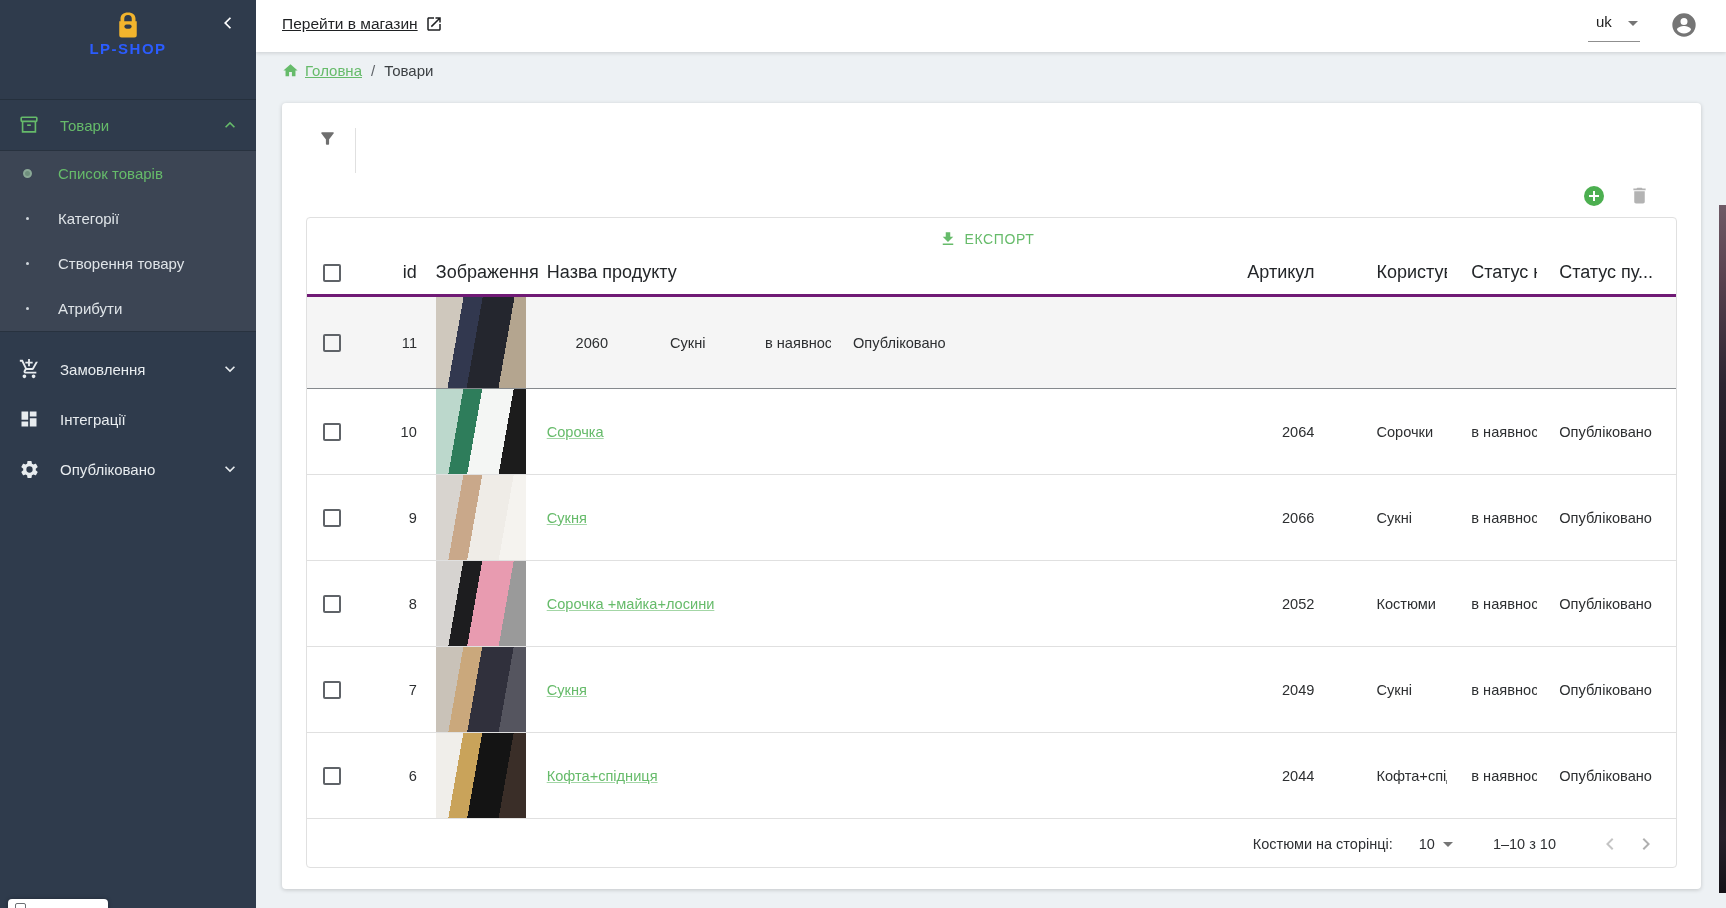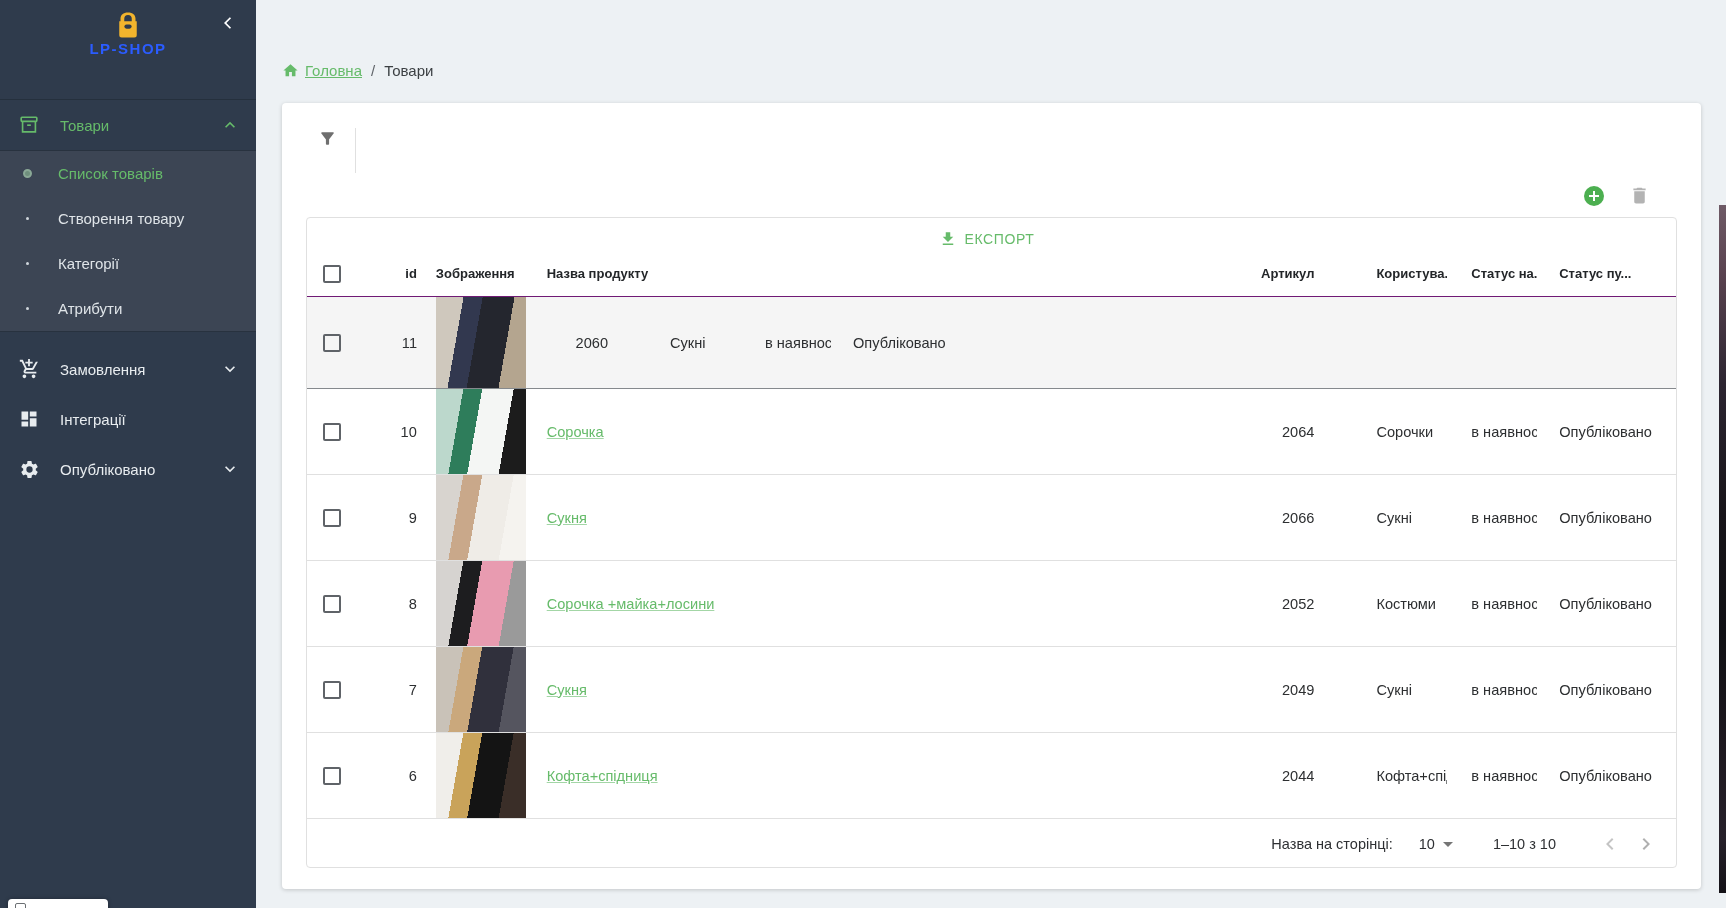--- a/index.html
+++ b/index.html
@@ -89,21 +89,21 @@
   
   .card-b {
     position:absolute; left:24px; top:114px; width:1371px; height:651px;
     background:#fff; border:1px solid #e0e0e0; border-radius:4px; overflow:hidden;
   }
   .export-row { height:33px; display:flex; align-items:center; justify-content:center; padding-right:10px; padding-top:8px; }
   .export-btn {
     display:flex; align-items:center; gap:8px; color:var(--accent,#66bb6a);
     font-size:14px; font-weight:500; letter-spacing:0.6px; cursor:pointer; padding:4px 6px;
   }
-  .thead { height:46px; display:flex; align-items:center; border-bottom:1px solid #701a75; font-weight:bold; font-size:13px; color:#232629; }
+  .thead { height:46px; display:flex; align-items:center; border-bottom:3px solid #701a75; font-weight:normal; font-size:18px; color:#232629; }
   .trow { height:86px; display:flex; align-items:center; border-bottom:1px solid #e0e0e0; font-size:14.6px; }
   .trow.hl { height:92px; background:#f5f5f5; border-bottom:1px solid #85898d; }
   .c-check { width:74px; padding-left:16px; display:flex; align-items:center; }
   .checkbox {
     width:18px; height:18px; border:2px solid #5f6368; border-radius:2px; background:transparent; cursor:pointer; display:block;
   }
   .c-id { width:36px; text-align:right; }
   .c-img { width:116px; padding-left:19px; height:100%; display:flex; align-items:center; }
   .thumb { width:90px; height:100%; }
   .thead .c-img { padding-left:19px; }
@@ -176,27 +176,27 @@
       <div class="submenu-item active">
         <span class="bullet">
             <span class="dot-active"></span>
           </span>
         <span>Список товарів</span>
       </div>
       <div class="submenu-item">
         <span class="bullet">
             <span class="dot-sm"></span>
           </span>
-        <span>Створення товару</span>
+        <span>Категорії</span>
       </div>
       <div class="submenu-item">
         <span class="bullet">
             <span class="dot-sm"></span>
           </span>
-        <span>Категорії</span>
+        <span>Створення товару</span>
       </div>
       <div class="submenu-item">
         <span class="bullet">
             <span class="dot-sm"></span>
           </span>
         <span>Атрибути</span>
       </div>
     </div>
 
     <div class="spacer12"></div>
@@ -228,20 +228,38 @@
             <path fill="#e8ecef" d="M19.14 12.94c.04-.3.06-.61.06-.94 0-.32-.02-.64-.07-.94l2.03-1.58a.49.49 0 0 0 .12-.61l-1.92-3.32a.49.49 0 0 0-.59-.22l-2.39.96c-.5-.38-1.03-.7-1.62-.94l-.36-2.54a.48.48 0 0 0-.48-.41h-3.84c-.24 0-.43.17-.47.41l-.36 2.54c-.59.24-1.13.57-1.62.94l-2.39-.96a.49.49 0 0 0-.59.22L2.74 8.87c-.12.21-.08.47.12.61l2.03 1.58c-.05.3-.09.63-.09.94s.02.64.07.94l-2.03 1.58a.49.49 0 0 0-.12.61l1.92 3.32c.12.22.37.29.59.22l2.39-.96c.5.38 1.03.7 1.62.94l.36 2.54c.05.24.24.41.48.41h3.84c.24 0 .44-.17.47-.41l.36-2.54c.59-.24 1.13-.56 1.62-.94l2.39.96c.22.08.47 0 .59-.22l1.92-3.32a.49.49 0 0 0-.12-.61l-2.01-1.58zM12 15.6A3.6 3.6 0 1 1 12 8.4a3.6 3.6 0 0 1 0 7.2z"></path>
           </svg>
       </span>
       <span class="sec-label">Опубліковано</span>
       <svg class="chev" viewBox="0 0 24 24">
           <path fill="#e8ecef" d="M7.4 8.6 12 13.2l4.6-4.6L18 10l-6 6-6-6z"></path>
         </svg>
     </div>
   </div>
 
+  <div class="topbar">
+    <a class="store-link">
+      <span>Перейти в магазин</span>
+      <svg width="18" height="18" viewBox="0 0 24 24">
+          <path fill="#1f2123" d="M19 19H5V5h7V3H5c-1.11 0-2 .9-2 2v14c0 1.1.89 2 2 2h14c1.1 0 2-.9 2-2v-7h-2v7zM14 3v2h3.59l-9.83 9.83 1.41 1.41L19 6.41V10h2V3h-7z"></path>
+        </svg>
+    </a>
+    <div class="lang-select">
+      <span class="lang-val">uk</span>
+      <span class="caret-down"></span>
+      <span class="lang-underline"></span>
+    </div>
+    <div class="avatar-btn">
+      <svg width="28" height="28" viewBox="0 0 24 24">
+          <path fill="#757575" d="M12 2a10 10 0 1 0 0 20 10 10 0 0 0 0-20zm0 4a3 3 0 1 1 0 6 3 3 0 0 1 0-6zm0 13.2a7.2 7.2 0 0 1-6-3.22c.03-1.99 4-3.08 6-3.08 1.99 0 5.97 1.09 6 3.08a7.2 7.2 0 0 1-6 3.22z"></path>
+        </svg>
+    </div>
+  </div>
 
   <div class="breadcrumb">
     <a class="bc-home-link">
       <svg width="17" height="17" viewBox="0 0 24 24">
           <path fill="#66bb6a" d="M10 20v-6h4v6h5v-8h3L12 3 2 12h3v8z"></path>
         </svg>
       <span>Головна</span>
     </a>
     <span class="bc-sep">/</span>
     <span class="bc-current">Товари</span>
@@ -377,21 +395,21 @@
             </div>
     <div class="c-name"><a class="plink">Кофта+спідниця</a></div>
     <div class="c-sku cell-sku">2044</div>
     <div class="c-cat cell-cat">Кофта+спідниц</div>
     <div class="c-stock cell-stock">в наявності</div>
     <div class="c-pub cell-pub">Опубліковано</div>
   </div>
 </div>
 
       <div class="pagination">
-        <span class="rpp-label">Назва на сторінці:</span>
+        <span class="rpp-label">Костюми на сторінці:</span>
         <span class="rpp-select">
           <span>10</span>
           <span class="rpp-caret"></span>
         </span>
         <span class="range-label">1–10 з 10</span>
         <span class="pg-btn">
           <svg width="24" height="24" viewBox="0 0 24 24">
               <path fill="#c4c4c4" d="M15.41 7.41 14 6l-6 6 6 6 1.41-1.41L10.83 12z"></path>
             </svg>
         </span>

